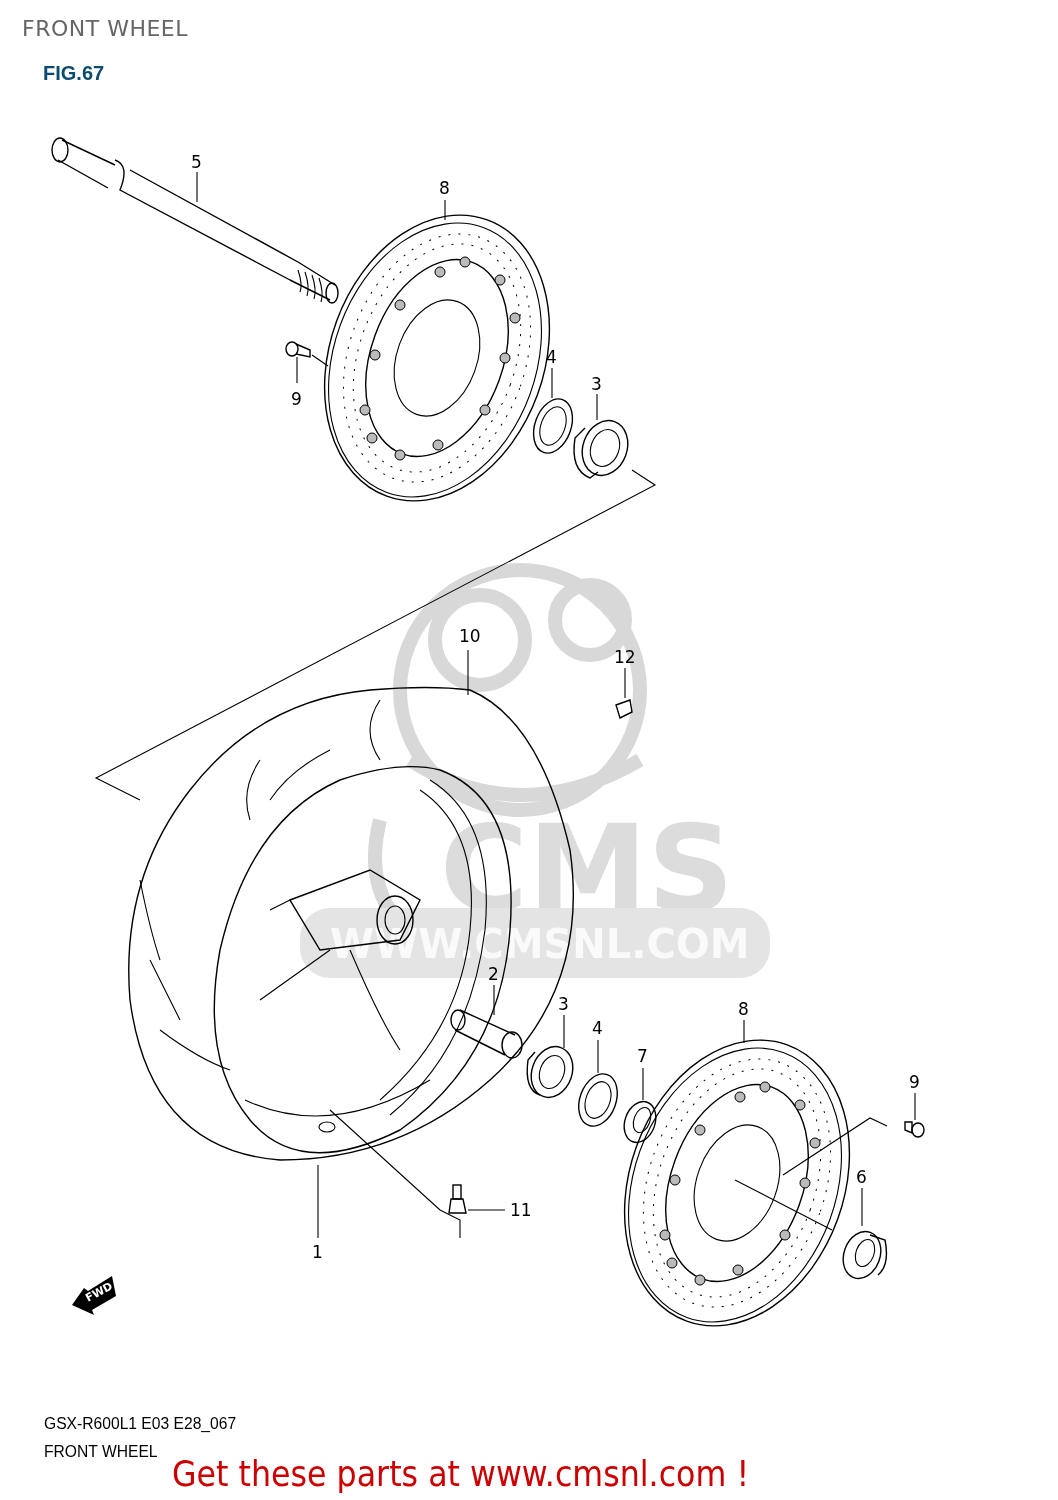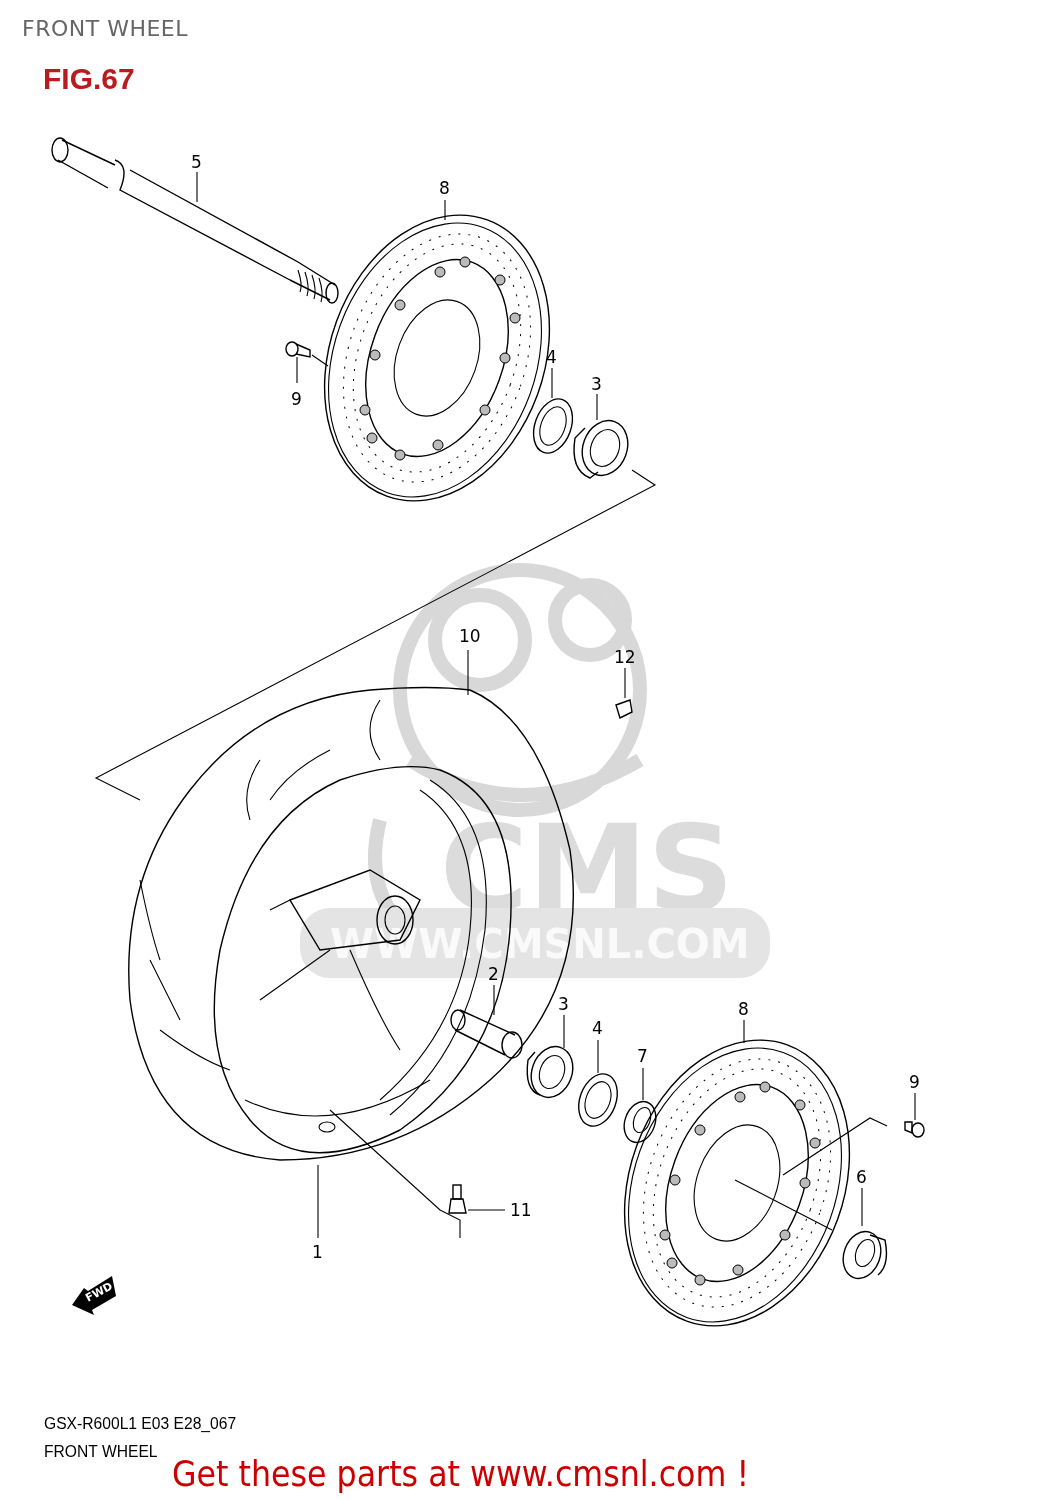--- a/index.html
+++ b/index.html
@@ -1,18 +1,18 @@
 <!DOCTYPE html>
 <html><head>
 <meta charset="utf-8">
 <style>
   html, body { margin: 0; padding: 0; background: #ffffff; }
   body { width: 1058px; height: 1500px; position: relative; overflow: hidden; font-family: "DejaVu Sans", sans-serif; }
   .hdr-title { position: absolute; left: 22px; top: 16px; font-size: 22px; color: #666666; letter-spacing: 0.5px; font-family: "DejaVu Sans", sans-serif; }
-  .fig-num { position: absolute; left: 43px; top: 62px; font-size: 30px; font-weight: bold; color: #b91c1c; font-family: "Liberation Sans", sans-serif; }
+  .fig-num { position: absolute; left: 43px; top: 62px; font-size: 20px; font-weight: bold; color: #0c4a6e; font-family: "Liberation Sans", sans-serif; }
   .diagram { position: absolute; left: 0; top: 0; width: 1058px; height: 1500px; }
   .callout { font-family: "DejaVu Sans", sans-serif; font-size: 17px; fill: #000; }
   .model-code { position: absolute; left: 44px; top: 1414px; font-size: 17px; color: #000; font-family: "Liberation Sans", sans-serif; transform: scaleX(0.92); transform-origin: left; }
   .sub-title { position: absolute; left: 44px; top: 1442px; font-size: 17px; color: #000; font-family: "Liberation Sans", sans-serif; transform: scaleX(0.92); transform-origin: left; }
   .promo { position: absolute; left: 172px; top: 1453px; font-size: 36px; color: #cc0000; font-family: "DejaVu Sans", sans-serif; transform: scaleX(0.88); transform-origin: left; white-space: nowrap; }
   .wm { fill: none; stroke: #d8d8d8; stroke-width: 14; }
   .wm-text { font-family: "DejaVu Sans", sans-serif; font-weight: bold; fill: #dcdcdc; }
   .ln { fill: none; stroke: #000; stroke-width: 1.4; }
   .ln2 { fill: none; stroke: #000; stroke-width: 1.1; }
   .hole { fill: none; stroke: #000; stroke-width: 1; }

